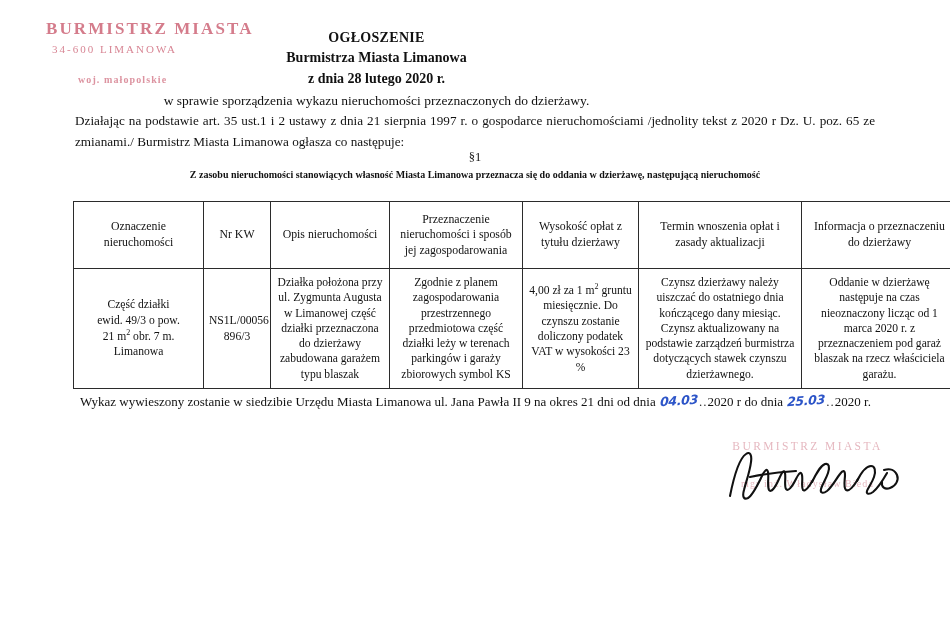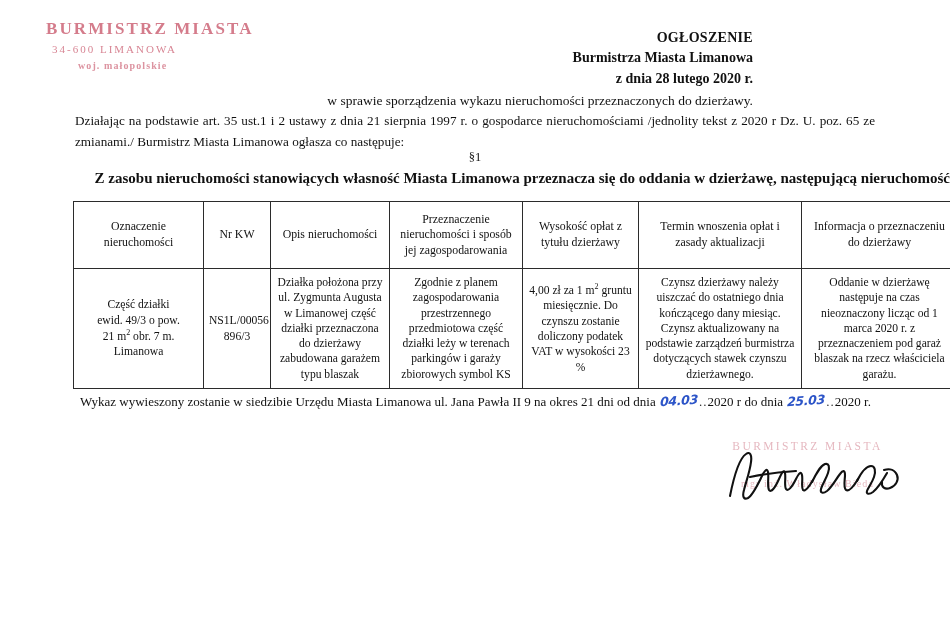--- a/index.html
+++ b/index.html
@@ -47,33 +47,33 @@
     font-weight: 400;
     letter-spacing: 2.0px;
     margin-top: 1px;
     opacity: .82;
     padding-left: 6px;
   }
   .stamp-header .l3 {
     font-size: 10px;
     font-weight: 700;
     letter-spacing: 1.1px;
-    margin-top: 2px;
+    margin-top: 16px;
     opacity: .72;
     padding-left: 32px;
     filter: blur(0.45px);
   }
 
   
   .title-block {
     position: absolute;
     left: 0;
     top: 28px;
     width: 753px;
-    text-align: right;
+    text-align: center;
   }
   .title-main {
     font-size: 14px;
     font-weight: 700;
     letter-spacing: .3px;
     line-height: 1.45;
   }
   .title-sub {
     font-size: 14px;
     font-weight: 700;
@@ -109,22 +109,22 @@
     top: 150px;
     width: 950px;
     text-align: center;
     font-size: 12.5px;
   }
   .section-heading {
     position: absolute;
     left: 0;
     top: 168px;
     width: 950px;
-    text-align: right;
-    font-size: 15px;
+    text-align: center;
+    font-size: 10px;
     font-weight: 700;
     line-height: 1.4;
   }
 
   
   .table-wrap {
     position: absolute;
     left: 73px;
     top: 201px;
     width: 807px;

